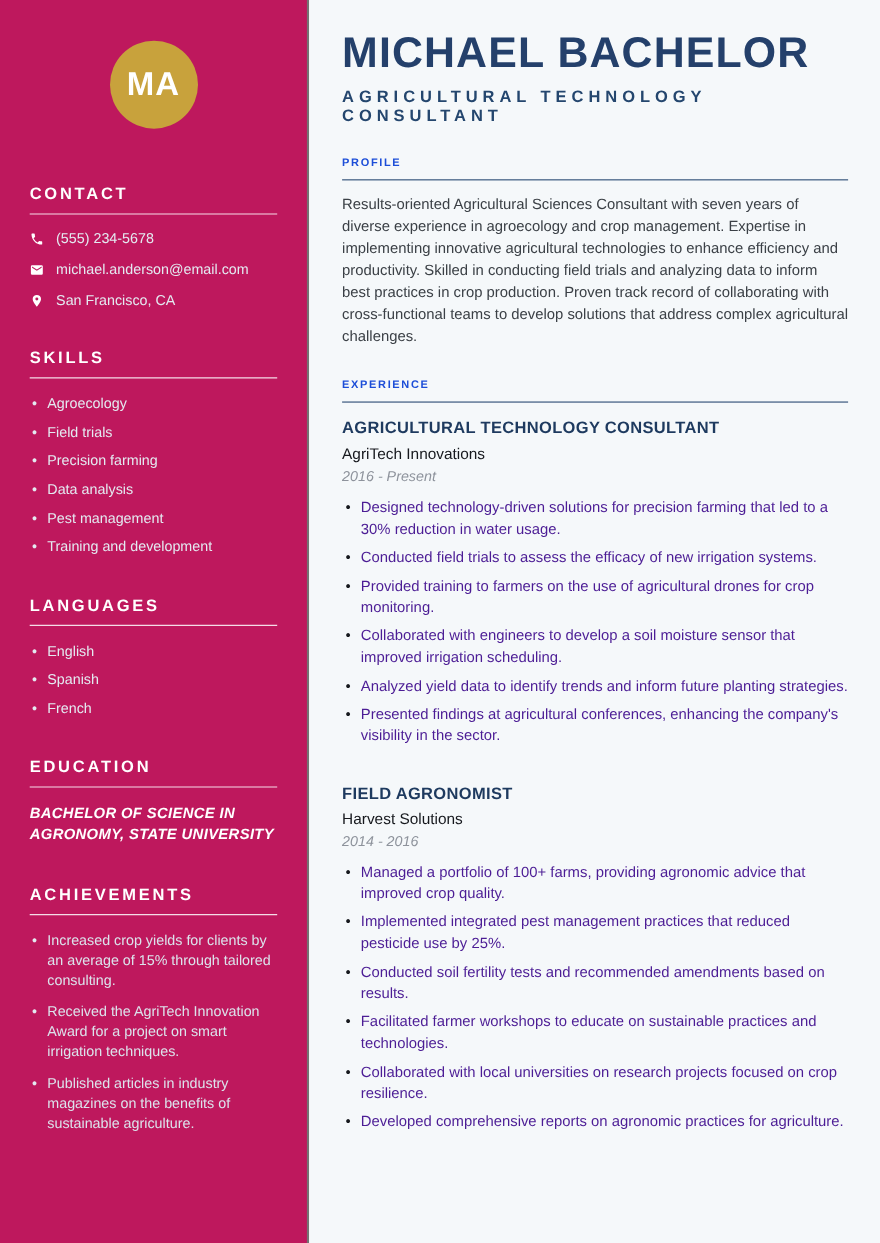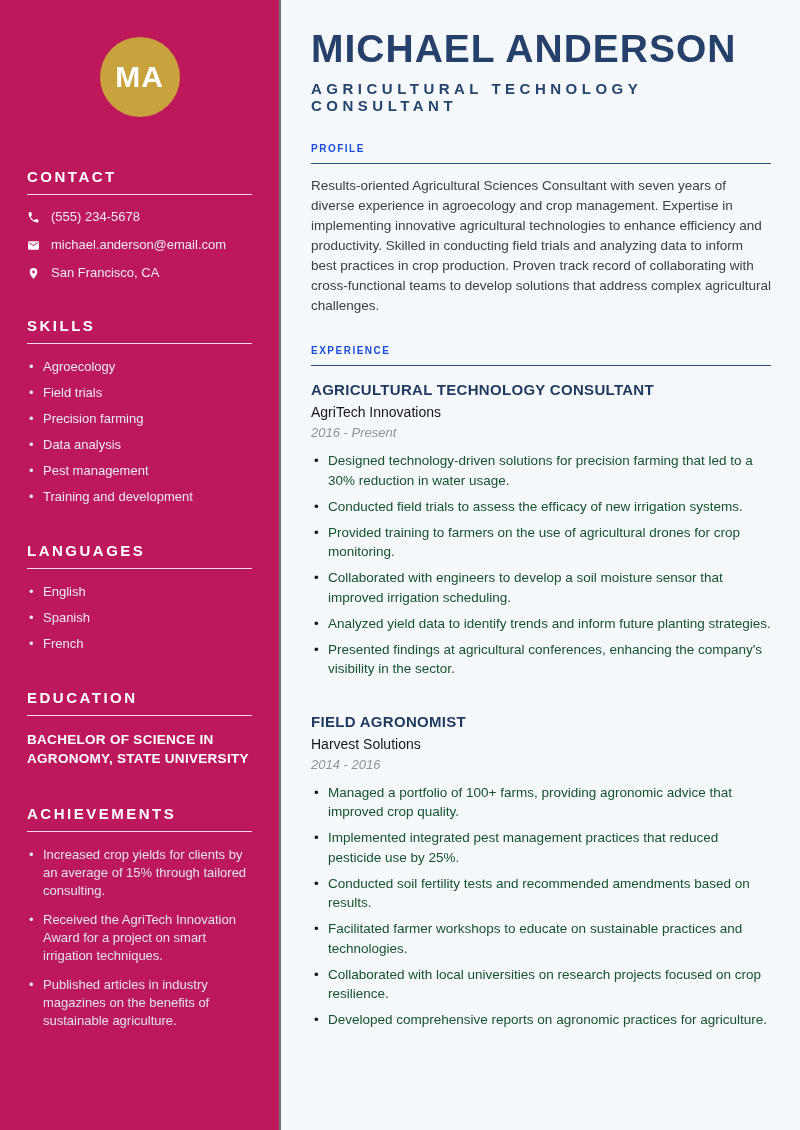--- a/index.html
+++ b/index.html
@@ -69,20 +69,21 @@
   }
   ul.side-list.wrap li { margin-bottom: 11px; line-height: 18px; color: #DCE3EC; }
 
   .degree {
     color: #ffffff;
     font-size: 13.5px;
     font-weight: 700;
     text-transform: uppercase;
     line-height: 19px;
     letter-spacing: 0.3px;
+    font-style: italic;
   }
 
   
   .content {
     flex: 1;
     background: #F5F8FA;
     padding: 26px 29px 30px 30px;
   }
   .name {
     color: #24406B;
@@ -135,21 +136,21 @@
     font-size: 13px;
     font-style: italic;
     margin-top: 5px;
   }
   ul.job-bullets { margin-top: 11px; list-style: none; }
   ul.job-bullets li {
     position: relative;
     padding-left: 17px;
     font-size: 13.5px;
     line-height: 19.5px;
-    color: #14532d;
+    color: #4c1d95;
     margin-bottom: 6.5px;
   }
   ul.job-bullets li::before {
     content: "•";
     position: absolute; left: 3px; top: 0;
     color: #16181D;
   }
 </style>
 </head>
 <body>
@@ -222,21 +223,21 @@
     <hr class="side-rule">
     <ul class="side-list wrap">
         <li>Increased crop yields for clients by an average of 15% through tailored consulting.</li>
         <li>Received the AgriTech Innovation Award for a project on smart irrigation techniques.</li>
         <li>Published articles in industry magazines on the benefits of sustainable agriculture.</li>
       </ul>
   </section>
 </aside>
 
 <main class="content">
-  <h1 class="name">MICHAEL ANDERSON</h1>
+  <h1 class="name">MICHAEL BACHELOR</h1>
   <div class="job-subtitle">AGRICULTURAL TECHNOLOGY CONSULTANT</div>
 
   <section class="main-section">
     <div class="main-heading">PROFILE</div>
     <hr class="main-rule">
     <p class="profile-text">Results-oriented Agricultural Sciences Consultant with seven years of diverse experience in agroecology and crop management. Expertise in implementing innovative agricultural technologies to enhance efficiency and productivity. Skilled in conducting field trials and analyzing data to inform best practices in crop production. Proven track record of collaborating with cross-functional teams to develop solutions that address complex agricultural challenges.</p>
   </section>
 
   <section class="main-section">
     <div class="main-heading">EXPERIENCE</div>

